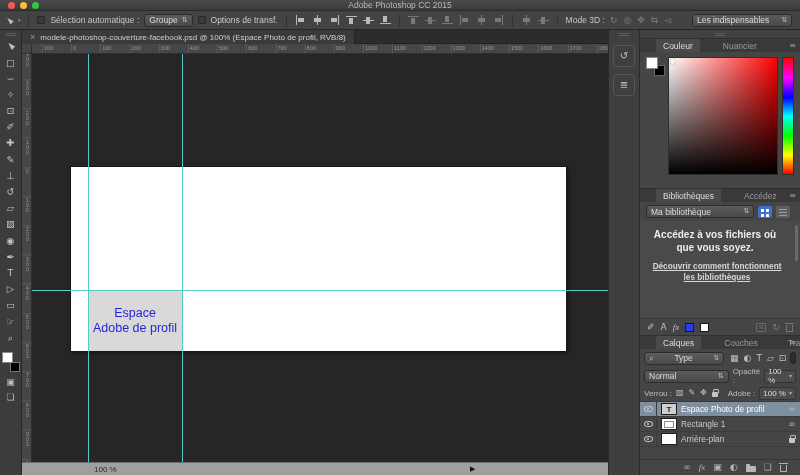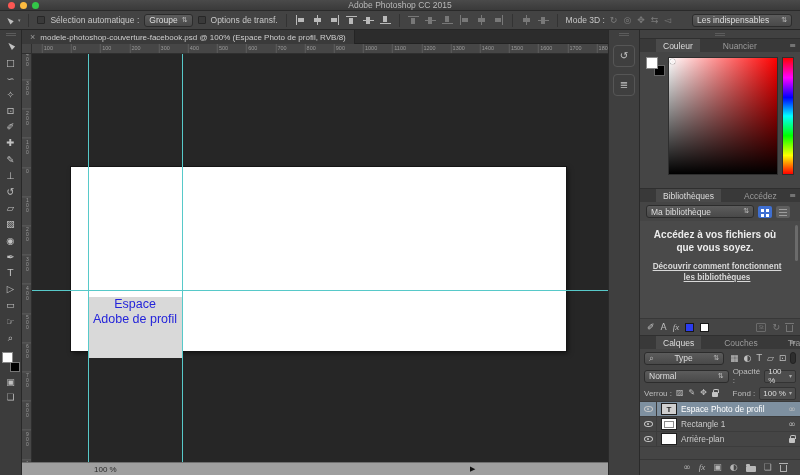--- a/index.html
+++ b/index.html
@@ -71,22 +71,22 @@
   .rt-lab{position:absolute;top:1px;font-size:5.5px;color:#9a9a9a;letter-spacing:0;}
   #ruler-left{position:absolute;left:0;top:24px;width:10px;height:408px;background:#464646;
     border-right:1px solid #2f2f2f;overflow:hidden;
     background-image:repeating-linear-gradient(180deg,#5d5d5d 0 1px,transparent 1px 29.2px);
     background-position:0 25.4px;}
   .rl-lab{position:absolute;left:1.5px;writing-mode:vertical-rl;text-orientation:upright;
     font-size:5px;color:#9a9a9a;letter-spacing:-1px;line-height:7px;}
   #viewport{position:absolute;left:10px;top:24px;width:576px;height:408px;background:#262626;overflow:hidden;}
   #canvas{position:absolute;left:39px;top:113px;width:495px;height:184px;background:#ffffff;
     box-shadow:0 0 0 1px #151515,2px 2px 5px rgba(0,0,0,.55);}
-  #profile-rect{position:absolute;left:17px;top:130px;width:94px;height:61px;background:#d9d9d9;
-    display:flex;flex-direction:column;align-items:center;justify-content:flex-start;
+  #profile-rect{position:absolute;left:17px;top:123px;width:94px;height:61px;background:#d9d9d9;
+    display:flex;flex-direction:column;align-items:center;justify-content:center;
     font-size:12.5px;line-height:14.5px;color:#2424da;}
   .guide{position:absolute;background:#57c9c9;}
   .gv{top:0;width:1px;height:408px;}
   .gh{left:0;height:1px;width:576px;}
 
   
   #statusbar{position:absolute;left:0;top:432px;width:586px;height:13px;background:#9f9f9f;
     border-top:1px solid #6f6f6f;font-size:8px;color:#2b2b2b;}
   #sb-zoom{position:absolute;left:72px;top:2px;}
   #sb-doc{position:absolute;left:140px;top:0;width:300px;height:13px;background:#959595;
@@ -463,21 +463,21 @@
         </span>
       </div>
       <div class="lrow" id="lock-row">
         <span class="vlabel" style="margin-left:0">Verrou :</span>
         <span id="lock-icons">
             <span class="gicon ">▨</span>
             <span class="gicon ">✎</span>
             <span class="gicon ">✥</span>
             <span class="ico-lock"></span>
           </span>
-        <span class="vlabel">Fond :</span>
+        <span class="vlabel">Adobe :</span>
         <span class="valbox">
           <span>100 %</span>
             <span class="upd gicon">▾</span>
         </span>
       </div>
 
       <div id="layer-list">
         <div class="layer selected">
           <span class="eyecell">
               <span class="ico-eye"></span>

